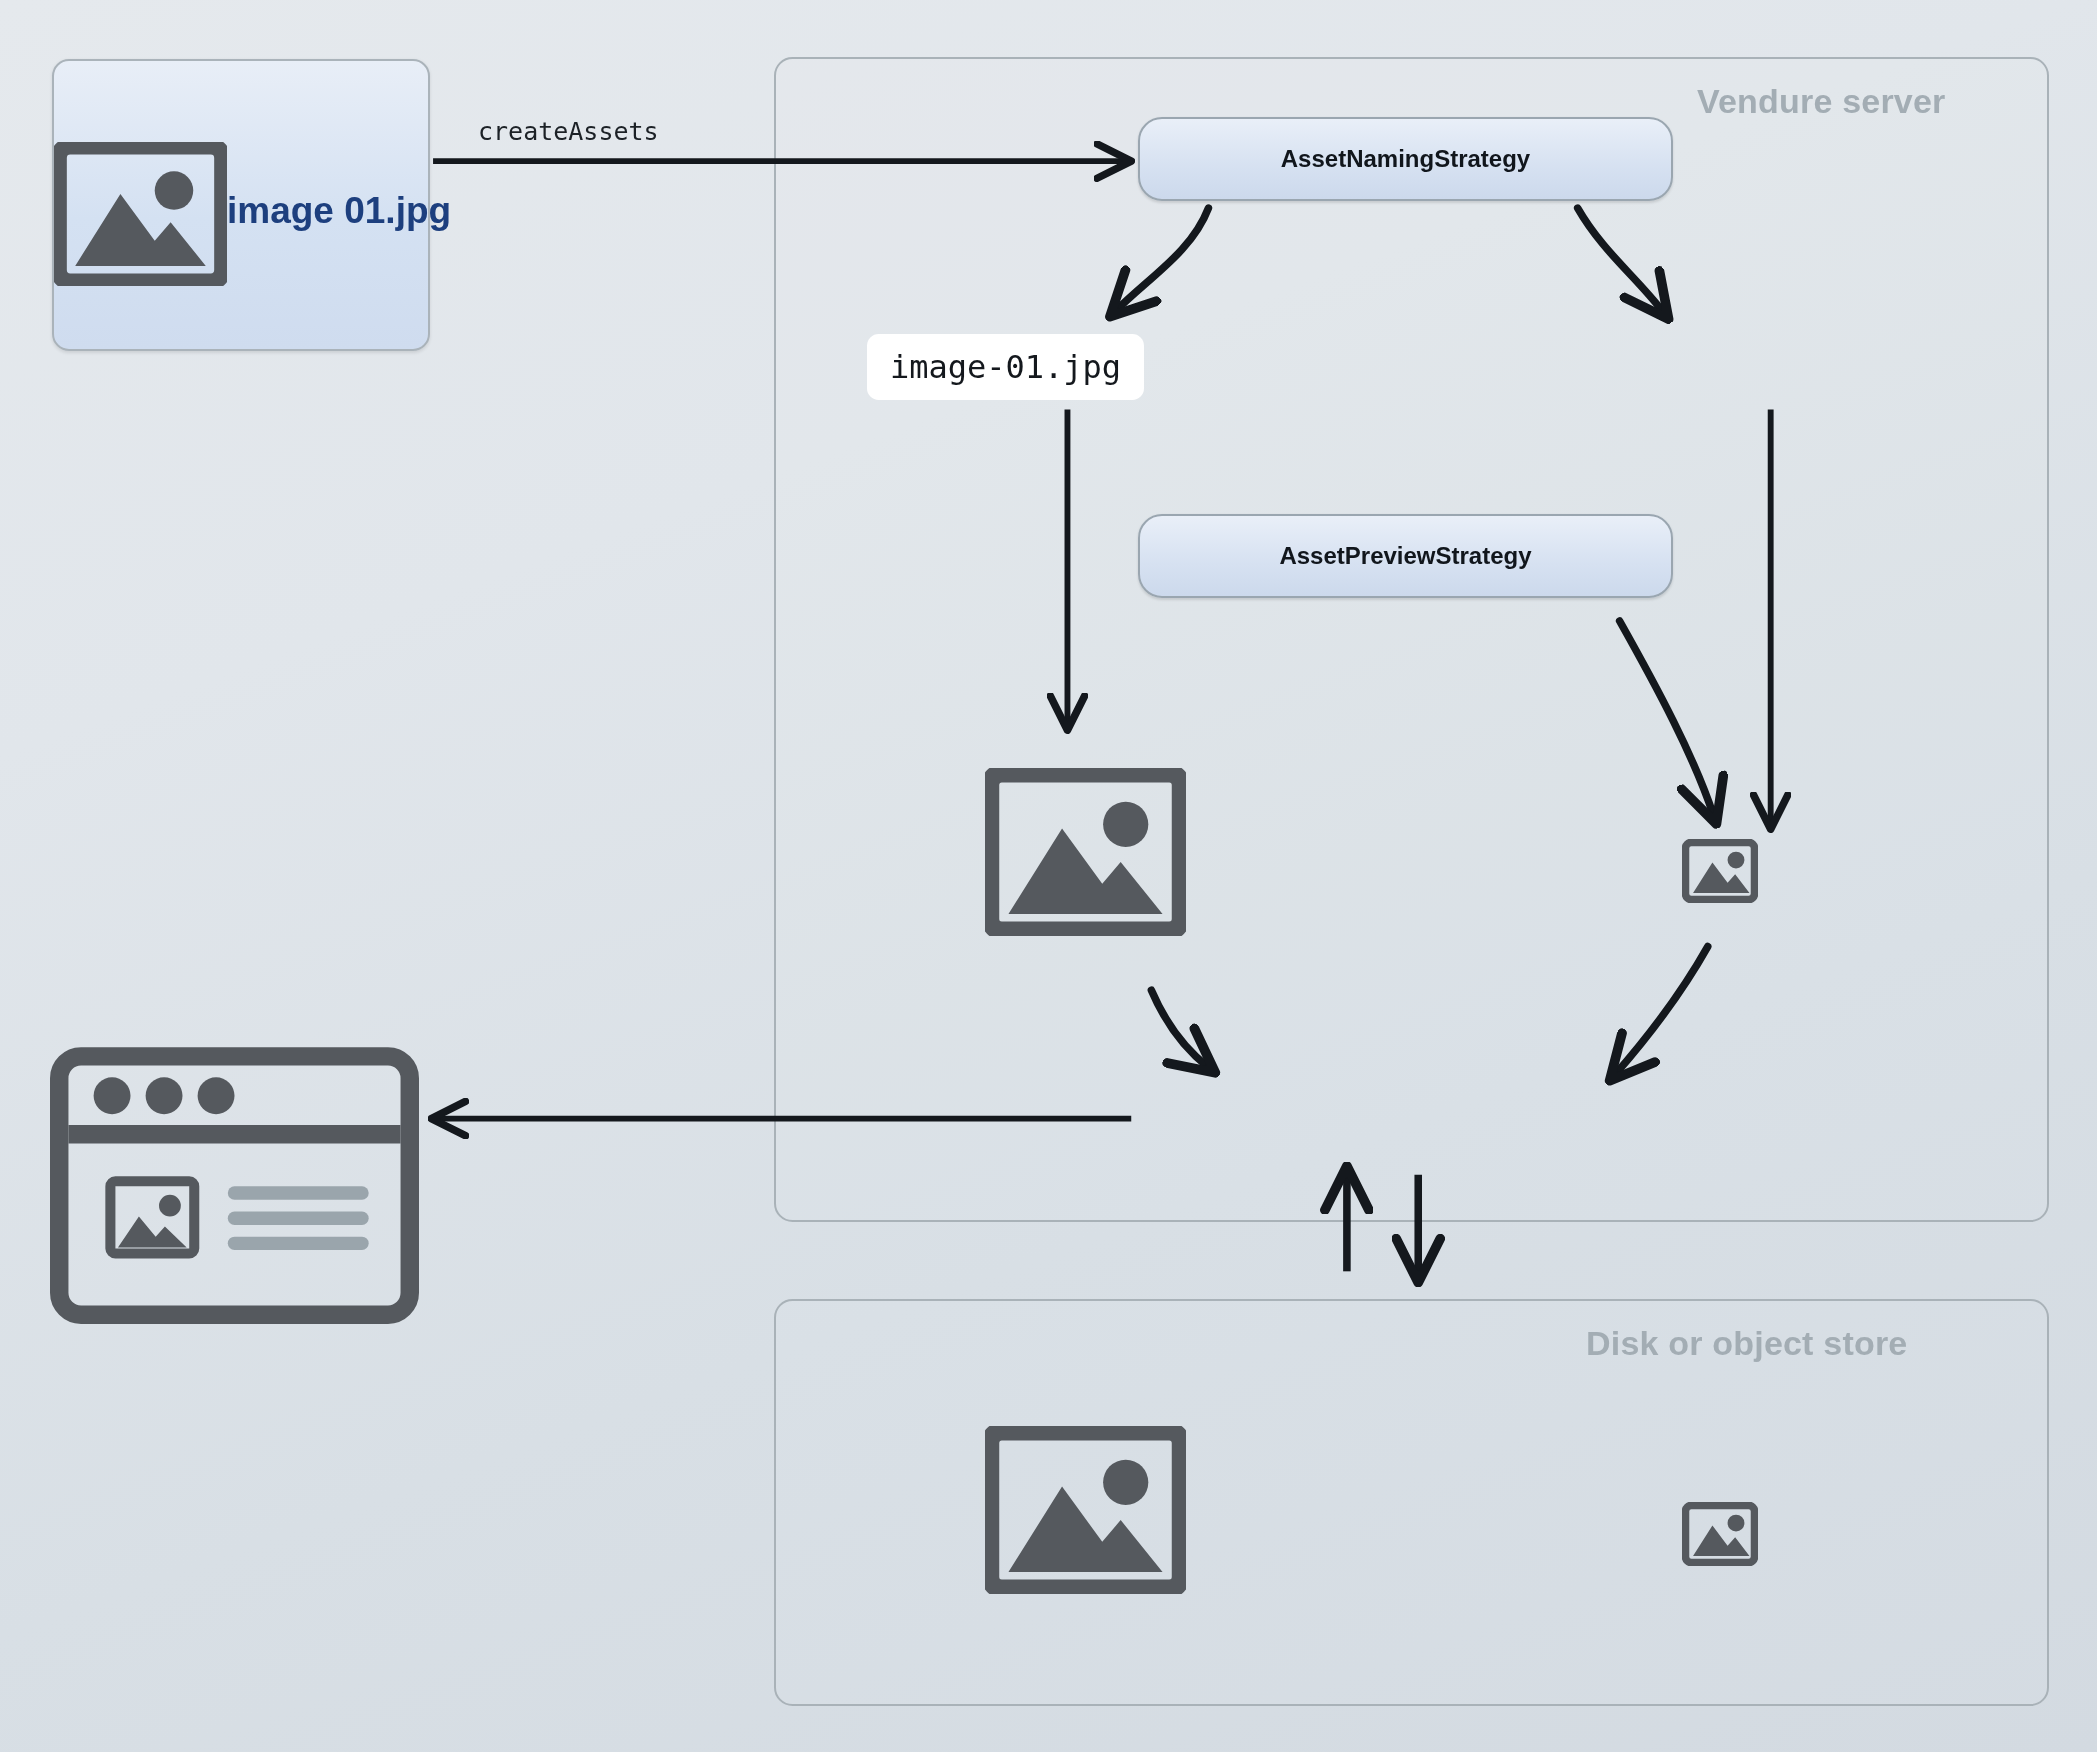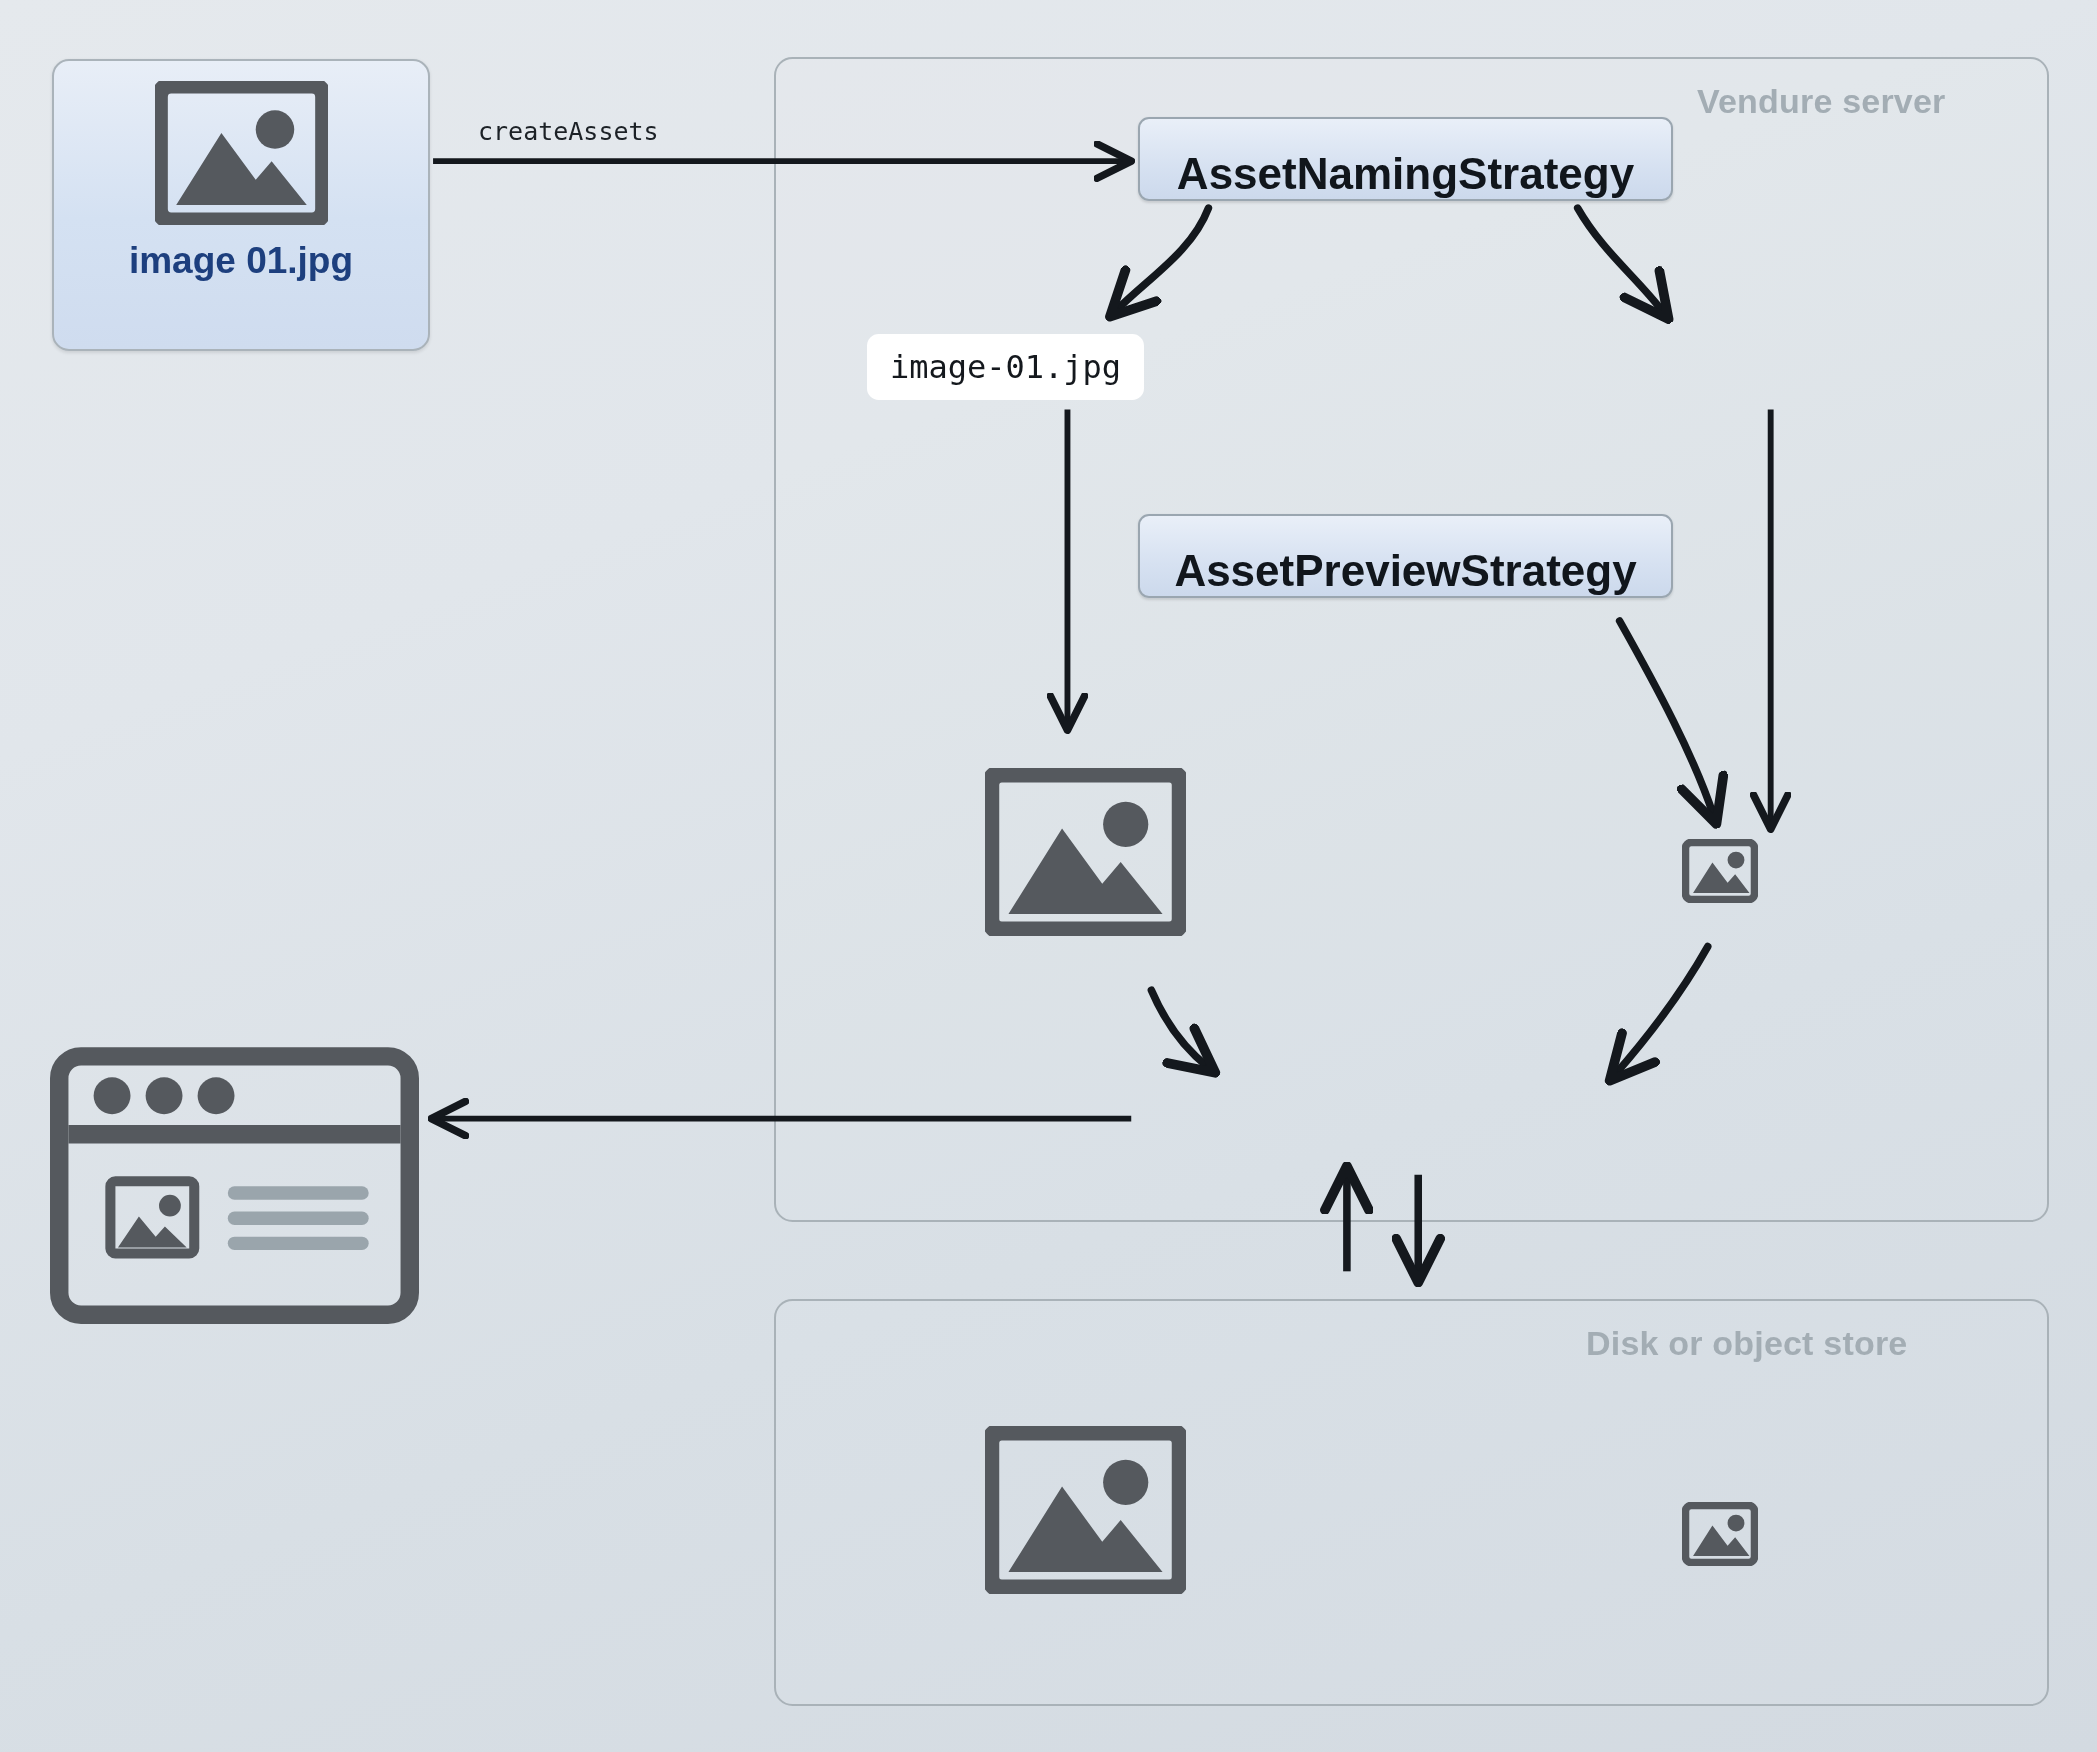--- a/index.html
+++ b/index.html
@@ -39,46 +39,46 @@
     left: 52px;
     top: 59px;
     width: 378px;
     height: 292px;
     border: 2.5px solid #aab3ba;
     border-radius: 17px;
     box-sizing: border-box;
     background: linear-gradient(180deg, #e8eef7 0%, #d4e1f2 55%, #cfdcef 100%);
     box-shadow: 0 1.7px 3.4px rgba(0,0,0,0.10);
     display: flex;
-    flex-direction: column;
+    flex-direction: row;
     align-items: center;
     justify-content: flex-start;
   }
   .source-card .icon-wrap { margin-top: 20px; }
   .source-label {
     font-size: 37px;
     font-weight: bold;
     color: #1d3f7e;
     margin-top: 11.7px;
     white-space: nowrap;
   }
 
   
   .strategy-box {
     position: absolute;
     border: 2.5px solid #9aa6b0;
-    border-radius: 11px;
+    border-radius: 24px;
     box-sizing: border-box;
     background: linear-gradient(180deg, #e9eff8 0%, #d6e1f1 60%, #ccd9ec 100%);
     box-shadow: 0 1.7px 2.5px rgba(0,0,0,0.12);
     display: flex;
-    align-items: flex-end;
+    align-items: center;
     justify-content: center;
     color: #11161c;
-    font-size: 44px;
+    font-size: 24px;
     font-weight: bold;
     white-space: nowrap;
   }
 
   
   .file-chip {
     position: absolute;
     background: #ffffff;
     border-radius: 11.7px;
     box-sizing: border-box;

